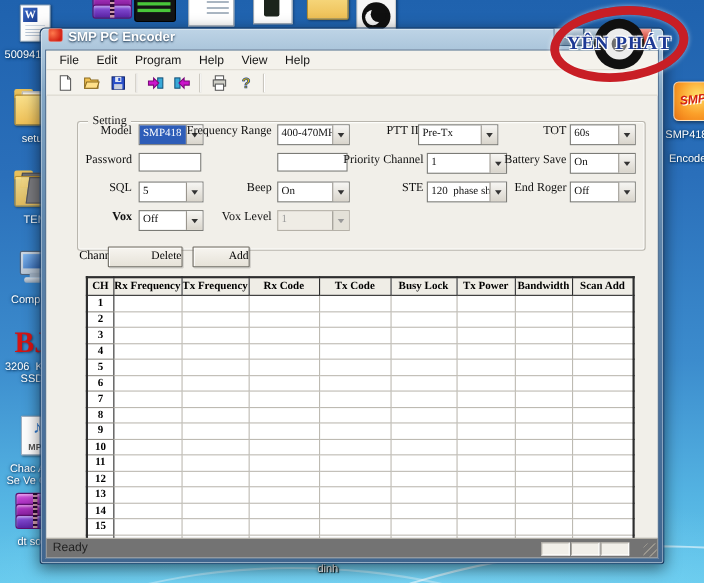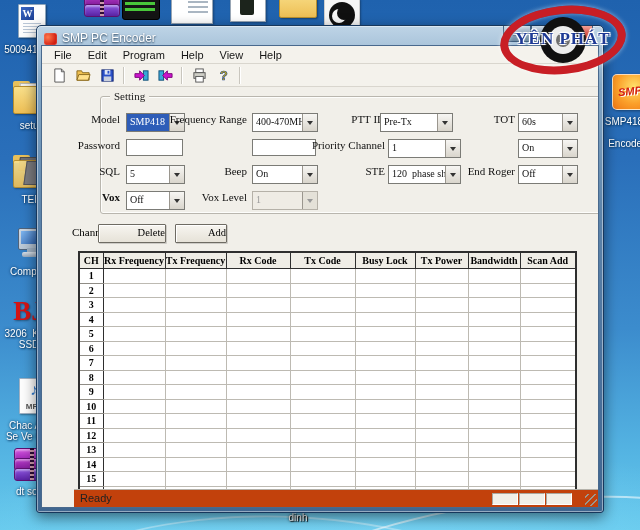--- a/index.html
+++ b/index.html
@@ -93,21 +93,21 @@
   .wm .core::after{content:"";position:absolute;left:16px;top:16px;width:14px;height:14px;border-radius:50%;background:#6d6d6d;}
   .wm .txt{position:absolute;left:0;right:0;top:50%;transform:translateY(-54%);text-align:center;
     font:bold 17px "Liberation Serif",serif;letter-spacing:1px;color:#1e3a95;
     text-shadow:-1px -1px 0 #fff,1px -1px 0 #fff,-1px 1px 0 #fff,1px 1px 0 #fff,0 0 3px #fff;}
 
   
   .window{position:absolute;left:36px;top:25px;width:566px;height:486px;z-index:10;
     background:linear-gradient(180deg,#bed4e6 0%, #84a7c5 12%, #5d84aa 38%, #4b729d 70%, #40668f 100%);
     border:1px solid #17375c;border-radius:5px 5px 3px 3px;
     box-shadow:0 4px 14px rgba(0,0,0,.5), inset 0 0 0 1px rgba(255,255,255,.45);}
-  .titlebar{position:absolute;left:0;top:0;right:0;height:19px;display:flex;align-items:flex-end;padding-left:7px;}
+  .titlebar{position:absolute;left:0;top:0;right:0;height:19px;display:flex;align-items:flex-start;padding-left:7px;font-weight:bold;}
   .app-ic{width:13px;height:12px;border-radius:2px;margin-right:5px;
     background:radial-gradient(circle at 30% 35%, #ff7a4d, #d21f12 70%);box-shadow:inset 0 0 1px #fff;}
   .title-txt{font-size:12px;color:#fff;text-shadow:0 1px 2px #0a2540;}
   .win-ctl{position:absolute;top:0;right:10px;display:flex;z-index:1;}
   .win-btn{width:26px;height:15px;font-size:8px;line-height:15px;text-align:center;color:#fff;
     background:linear-gradient(180deg,#cfdbe6,#8aa2b8 50%,#6d8aa3);border:1px solid #3c5c7c;border-top:none;
     border-radius:0 0 3px 3px;text-shadow:0 1px 1px #234;}
   .win-btn.close{width:32px;background:linear-gradient(180deg,#f2a198,#d8564a 50%,#b8271c);}
 
   .content{position:absolute;left:4px;right:4px;top:19px;bottom:4px;background:#f1efe9;
@@ -116,22 +116,22 @@
   .menubar{height:17px;background:#f4f2ec;border-bottom:1px solid #d9d6ce;display:flex;align-items:center;padding-left:4px;}
   .menu-item{font-size:11px;color:#151515;padding:1px 8px;}
 
   .toolbar{height:22px;background:#f4f2ec;border-bottom:1px solid #d9d6ce;display:flex;align-items:center;padding-left:5px;}
   .tbtn{width:22px;height:19px;display:flex;align-items:center;justify-content:center;border:1px solid transparent;}
   .tbtn svg{width:15px;height:15px;}
   .tsep{width:1px;height:17px;background:#c9c6be;border-right:1px solid #fff;margin:0 4px;}
 
   .client{position:absolute;left:0;right:0;top:40px;bottom:17px;}
 
-  .groupbox{position:absolute;left:28px;top:10px;width:515px;height:116px;
-    border:1px solid #b9b6ae;border-radius:3px;box-shadow:inset 0 0 0 1px #fdfdfb;margin-left:30px;}
+  .groupbox{position:absolute;left:28px;top:24px;width:515px;height:116px;
+    border:1px solid #b9b6ae;border-radius:3px;box-shadow:inset 0 0 0 1px #fdfdfb;}
   .gb-label{position:absolute;left:9px;top:-7px;background:#f1efe9;padding:0 4px;
     font:11px "Liberation Serif",serif;color:#1a1a1a;}
 
   .flabel{position:absolute;height:17px;line-height:17px;text-align:right;
     font:11px "Liberation Serif",serif;color:#111;white-space:nowrap;}
   .combo{position:absolute;height:17px;background:#fff;border:1px solid #7b7b76;display:flex;}
   .combo .cv{flex:1;font:10px "Liberation Serif",serif;line-height:15px;padding-left:3px;overflow:hidden;white-space:pre;color:#111;}
   .combo .cbtn{width:14px;background:linear-gradient(180deg,#f7f6f3,#d9d5cc);border-left:1px solid #9a968e;
     display:flex;align-items:center;justify-content:center;}
   .tri{width:0;height:0;border-left:3px solid transparent;border-right:3px solid transparent;border-top:4px solid #333;}
@@ -148,22 +148,22 @@
     border:1px solid #6e6b63;border-radius:1px;font:10.5px "Liberation Serif",serif;text-align:right;line-height:15px;
     box-shadow:inset 1px 1px 0 #fff, 1px 1px 0 rgba(0,0,0,.15);}
 
   table.grid{position:absolute;left:36px;top:165px;border-collapse:collapse;table-layout:fixed;width:497px;
     font-family:"Liberation Serif",serif;background:#fff;border:2px solid #2e2e2e;}
   table.grid th{border:1px solid #2e2e2e;background:#efede6;font-size:10px;font-weight:bold;height:15px;padding:0;overflow:hidden;white-space:nowrap;}
   table.grid td{border:1px solid #bdbab2;height:13.5px;padding:0;font-size:10px;}
   table.grid td.ch{border-right:1px solid #2e2e2e;border-bottom:1px solid #8f8c85;background:#fff;
     font-weight:bold;text-align:center;}
 
-  .statusbar{position:absolute;left:0;right:0;bottom:0;height:17px;background:#c2410c;border-top:1px solid #b5b2aa;
-    font-size:11px;color:#222;margin-left:32px;}
+  .statusbar{position:absolute;left:0;right:0;bottom:0;height:17px;background:#737373;border-top:1px solid #b5b2aa;
+    font-size:11px;color:#222;}
   .statusbar .rdy{position:absolute;left:6px;top:2px;}
   .spanel{position:absolute;top:3px;height:10px;border:1px solid #aaa7a0;border-right-color:#fff;border-bottom-color:#fff;background:#f1efe9;}
   .grip{position:absolute;right:1px;bottom:1px;width:12px;height:12px;
     background:repeating-linear-gradient(135deg, transparent 0 2px, #9a978f 2px 3px, transparent 3px 5px);}
 
   .stray{position:absolute;left:276px;top:512px;width:44px;text-align:center;font-size:10px;color:#fff;
     text-shadow:1px 1px 1px #000,0 0 3px #000;}
 </style>
 </head>
 <body>
@@ -342,20 +342,21 @@
       <div class="flabel" style="left:6px;top:53px;width:72px;">Password</div>
       <input class="tinput" style="left: 84px; top: 53px; width: 57px;" value="">
       <input class="tinput" style="left: 210px; top: 53px; width: 64px;" value="">
       <div class="flabel" style="left:258px;top:53px;width:85px;">Priority Channel</div>
       <div class="combo" style="left:346px;top:53px;width:71px;">
         <span class="cv">1</span>
         <span class="cbtn">
             <i class="tri"></i>
           </span>
       </div>
+      <div class="flabel" style="left:388px;top:53px;width:85px;">Battery Save</div>
       <div class="combo" style="left:476px;top:53px;width:58px;">
         <span class="cv">On</span>
         <span class="cbtn">
             <i class="tri"></i>
           </span>
       </div>
 
       <div class="flabel" style="left:6px;top:79px;width:72px;">SQL</div>
       <div class="combo" style="left:84px;top:79px;width:57px;">
         <span class="cv">5</span>

